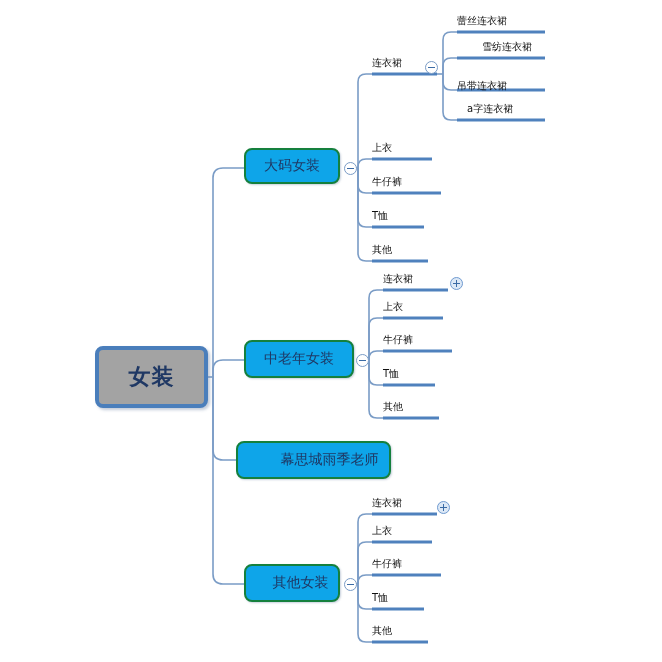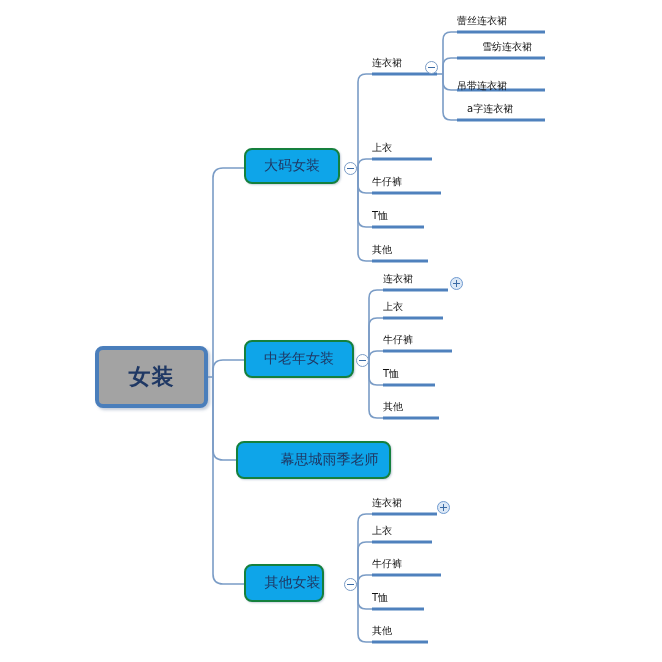--- a/index.html
+++ b/index.html
@@ -203,21 +203,21 @@
 
   <div class="branch-node" style="left:244px; top:340px; width:110px; height:38px;">
     <span>中老年女装</span>
   </div>
   <div class="toggle minus" style="left:356px; top:354px;"></div>
 
   <div class="branch-node" style="left:236px; top:441px; width:155px; height:38px;padding-left:32px;">
     <span>幕思城雨季老师</span>
   </div>
 
-  <div class="branch-node" style="left:244px; top:564px; width:80px; height:38px;padding-left:17px;">
+  <div class="branch-node" style="left:244px; top:564px; width:96px; height:38px;padding-left:17px;">
     <span>其他女装</span>
   </div>
   <div class="toggle minus" style="left:344px; top:578px;"></div>
 
   <div class="leaf-node" style="left:372px; top:55px;">
     <span>连衣裙</span>
   </div>
   <div class="toggle minus" style="left:425px; top:61px;"></div>
 
   <div class="leaf-node" style="left:372px; top:140px;">

